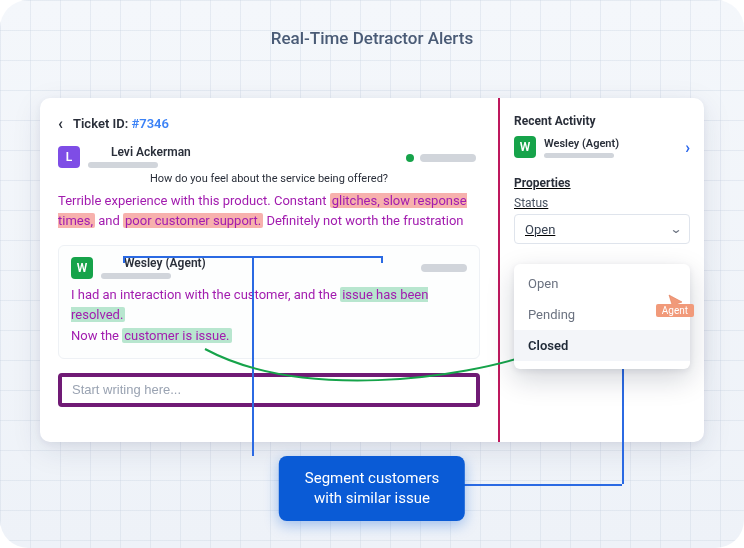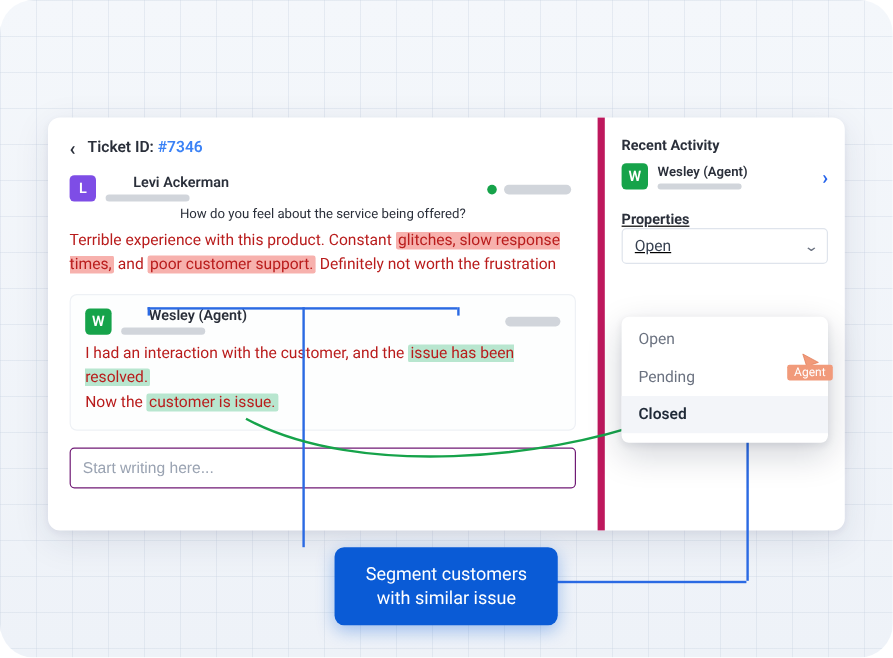--- a/index.html
+++ b/index.html
@@ -45,62 +45,62 @@
     box-shadow: 0 8px 30px rgba(30,40,80,0.10), 0 2px 6px rgba(30,40,80,0.06);
     display: flex;
   }
   .main {
     flex: 1;
     padding: 16px 18px 14px 18px;
     position: relative;
   }
   .side {
     width: 206px;
-    border-left: 6px solid #be185d;
+    border-left: 2px solid #be185d;
     padding: 16px 14px;
     position: relative;
   }
   .ticket-header {
     display: flex; align-items: center; gap: 10px;
     color: #2a2f3a; font-size: 13px; font-weight: 600;
   }
   .back { font-size: 16px; font-weight: 700; cursor: pointer; }
   .ticketid { color:#2a2f3a; font-weight:600; }
   .ticketid span.num { color:#3b82f6; font-weight:600; }
 
   .msg { margin-top: 12px; }
   .msg-head { display:flex; align-items:center; gap:8px; }
   .avatar { width:22px; height:22px; border-radius:4px; color:#fff; font-size:12px; font-weight:600; display:flex; align-items:center; justify-content:center; }
   .av-purple { background:#7e4de6; }
   .av-green  { background:#16a34a; }
   .name { font-size:12px; font-weight:600; color:#2a2f3a;padding-left:23px; }
   .name-sk { width:70px; height:6px; background:#d1d5db; border-radius:3px; margin-top:3px; }
 
   .q { margin-top:4px; font-size:11px; font-weight:400; color:#2a2f3a;text-align:center; }
-  .body { margin-top:6px; font-size:13px; line-height:1.55; color:#b91c1c; }
+  .body { margin-top:6px; font-size:13px; line-height:1.55; color:#a21caf; }
   .hl-neg { background:#f7b1ad; border-radius:2px; padding:0 2px; }
   .hl-pos { background:#b8e6cf; border-radius:2px; padding:0 2px; }
 
   .dot-green { width:8px; height:8px; border-radius:50%; background:#16a34a; display:inline-block; }
   .bar-sk { width:56px; height:8px; background:#d1d5db; border-radius:4px; display:inline-block; margin-left:6px; }
 
   .msg2 {
     margin-top: 14px;
     border:1px solid #eef1f5;
     border-radius:6px;
     padding:10px 12px 12px 12px;
     background: #fdfefe;
   }
   .msg2 .bar-sk { width:46px; }
 
   .note-section { margin-top: 14px; }
   .note-label { font-size:11px; font-weight:600; color:#2a2f3a; margin-bottom:6px; }
   .note-row { display:flex; gap:8px; }
   .note-input {
-    flex:1; height:34px; border:1px solid #701a75; border-radius:4px;
+    flex:1; height:34px; border:4px solid #701a75; border-radius:4px;
     padding:0 10px; font-size:13px; color:#6b7280;
     outline:none;
   }
   .note-input::placeholder { color:#9aa3b2; }
   .add-note {
     background:#aec7f8; color:#fff; border:none; border-radius:4px;
     padding:0 14px; font-size:12px; font-weight:500; cursor:pointer;
   }
 
   .side h4 { font-size:12px; font-weight:700; color:#2a2f3a; }
@@ -163,20 +163,21 @@
   
   .msg .right-placeholder { position:absolute; top:56px; right:22px; display:flex; align-items:center; }
 
 </style>
 </head>
 <body>
 
 <div class="stage">
   <div class="grid-bg"></div>
 
+  <div class="title">Real-Time Detractor Alerts</div>
 
   <div class="card">
 
     <div class="main">
 
       <div class="ticket-header">
         <span class="back">‹</span>
         <span class="ticketid">
           <span>Ticket ID:</span>
           <span class="num">#7346</span>
@@ -231,20 +232,21 @@
         <div class="avatar av-green">W</div>
         <div class="col">
           <div class="nm">Wesley (Agent)</div>
           <div class="sk"></div>
         </div>
         <span class="chev-right">›</span>
       </div>
 
       <div class="props">
         <h4>Properties</h4>
+        <div class="props-label">Status</div>
         <div class="select">
           <span>Open</span>
           <span class="chev">⌄</span>
         </div>
       </div>
 
       <div class="dropdown">
         <div class="dd-item">Open</div>
         <div class="dd-item">Pending</div>
         <div class="dd-item active">Closed</div>

